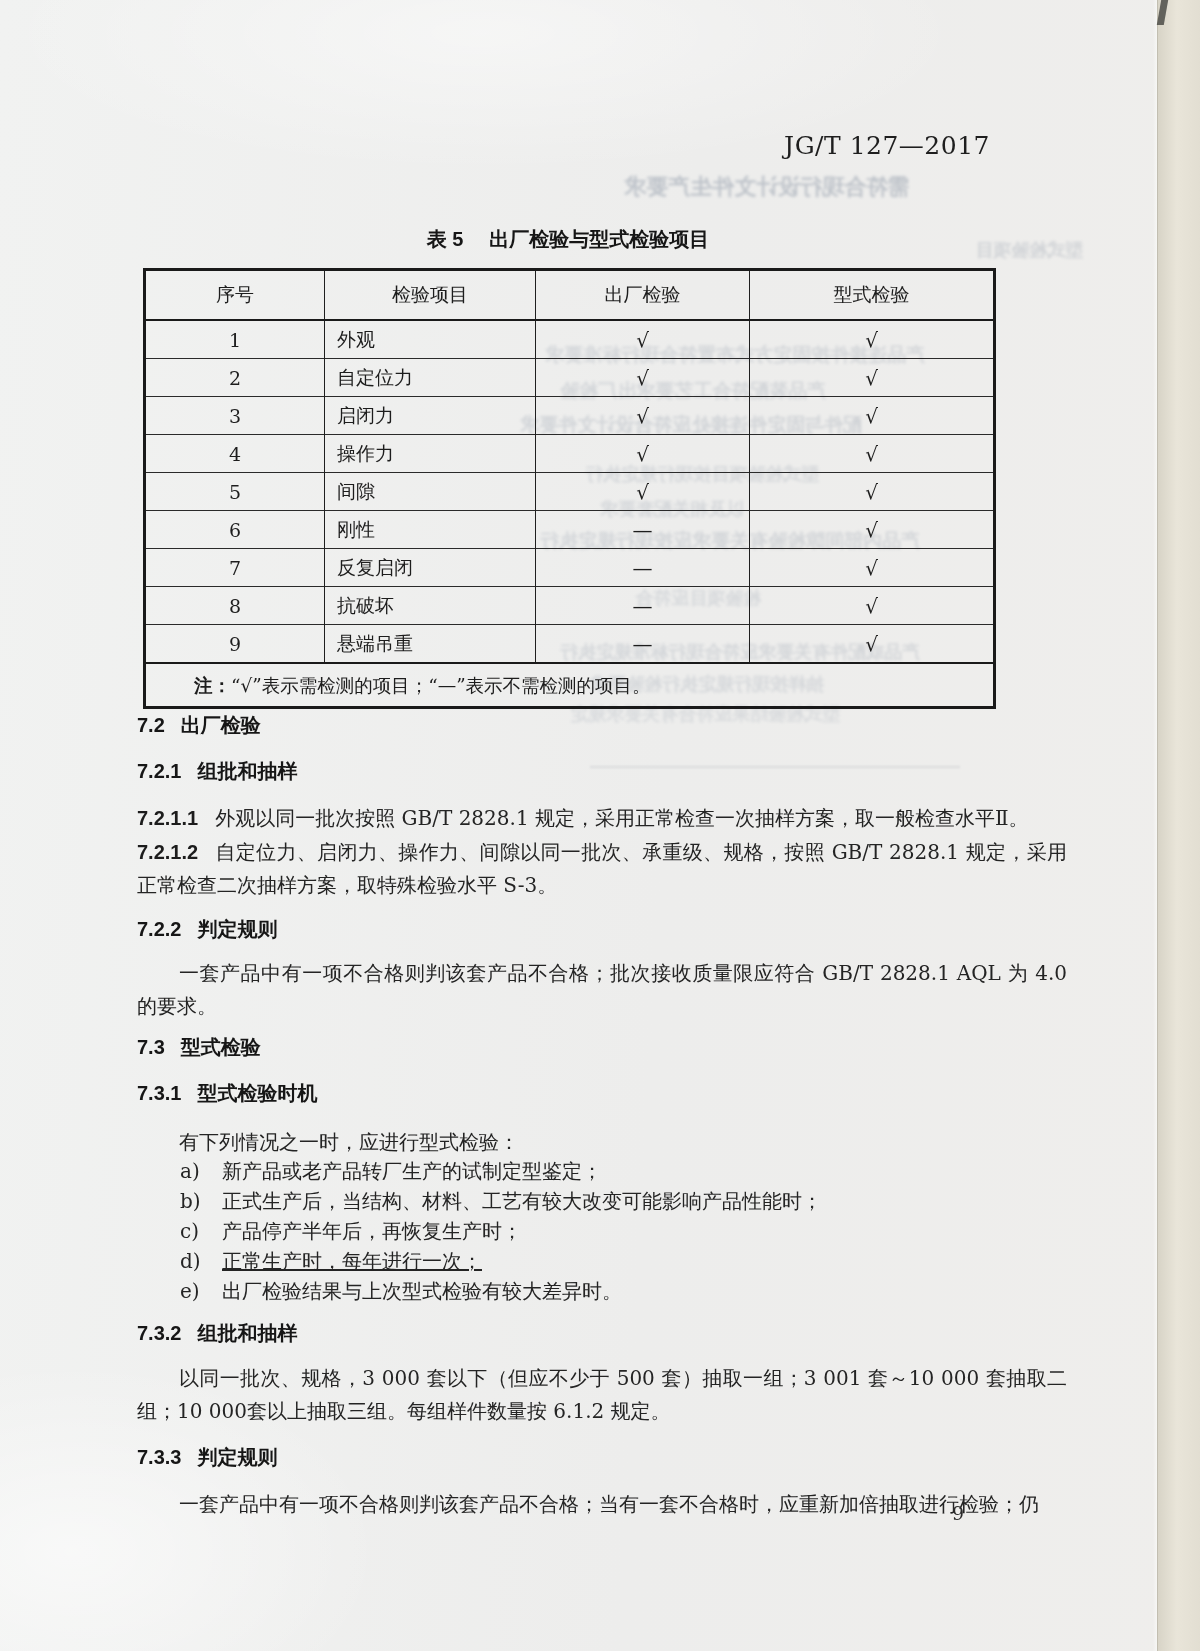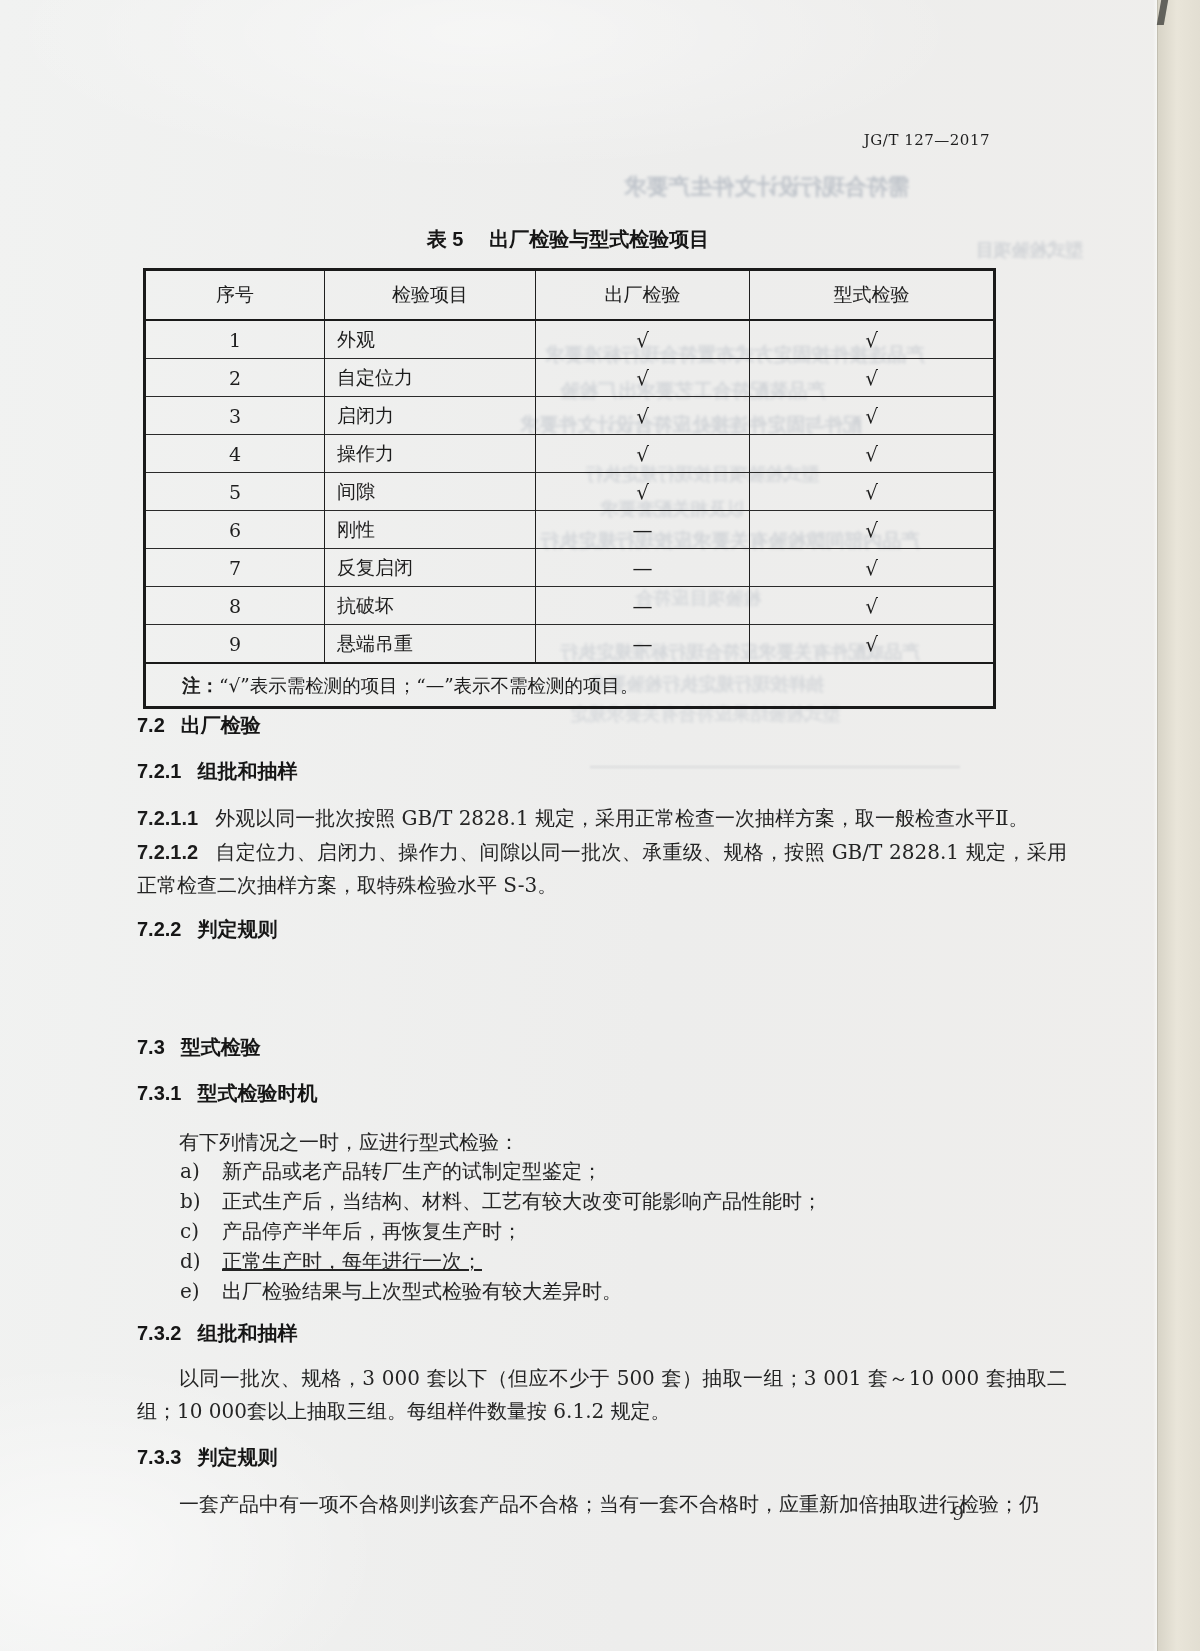--- a/index.html
+++ b/index.html
@@ -33,21 +33,21 @@
   .ghost{position:absolute;left:0;top:0;width:100%;height:100%;pointer-events:none;}
   .ghost span{
     position:absolute;display:block;white-space:nowrap;
     font-family:"Liberation Sans", sans-serif;font-weight:bold;
     color:#50617a;transform:scaleX(-1);filter:blur(1.7px);
   }
   .ghost-rule{position:absolute;height:2px;background:rgba(60,70,90,.10);filter:blur(1px);}
 
   .hdr-ref{
     position:absolute;top:131px;right:210px;
-    font-size:15px;letter-spacing:.5px;color:#1e1e1e;
+    font-size:25px;letter-spacing:.5px;color:#1e1e1e;
   }
 
   .para{position:absolute;left:137px;width:930px;font-size:20px;line-height:33px;text-align:justify;color:#242424;}
   .pnum{font-family:"Liberation Sans", sans-serif;font-weight:bold;color:#1c1c1c;margin-right:17px;}
   .indent{text-indent:42px;}
 
   .heading{position:absolute;left:137px;font-family:"Liberation Sans", sans-serif;font-weight:bold;font-size:20px;color:#161616;}
   .heading .hnum{margin-right:16px;}
 
   .caption{
@@ -70,21 +70,21 @@
     border-bottom:2.5px solid #1a1a1a;font-weight:normal;
     height:46px;text-align:center;
   }
   table.insp th,table.insp td{border-left:1.5px solid #1f1f1f;}
   table.insp th:first-child,table.insp td:first-child{border-left:none;}
   table.insp tbody td{border-top:1.2px solid #2a2a2a;height:35px;}
   table.insp td.c-no,table.insp td.c-mark{text-align:center;}
   table.insp td.c-item{text-align:left;padding-left:12px;}
   table.insp td.mark{font-size:20px;}
   table.insp tr.note-row td{
-    border-top:2px solid #1a1a1a;height:40px;text-align:left;padding-left:36px;font-size:18.5px;
+    border-top:2px solid #1a1a1a;height:40px;text-align:left;padding-left:48px;font-size:18.5px;
   }
   .note-label{font-family:"Liberation Sans", sans-serif;font-weight:bold;}
 
   .list-item{position:absolute;left:180px;width:890px;font-size:20px;color:#242424;}
   .li-label{display:inline-block;width:42px;}
 
   .page-num{position:absolute;top:1502px;left:952px;font-size:19px;color:#2a2a2a;}
 </style>
 </head>
 <body>
@@ -205,20 +205,21 @@
   </div>
 
   <div class="para" style="top:836px;">
     <span class="pnum">7.2.1.2</span><span>自定位力、启闭力、操作力、间隙以同一批次、承重级、规格，按照 GB/T 2828.1 规定，采用正常检查二次抽样方案，取特殊检验水平 S-3。</span>
   </div>
 
   <div class="heading" style="top:916px;">
     <span class="hnum">7.2.2</span><span>判定规则</span>
   </div>
 
+  <div class="para indent" style="top:957px;">一套产品中有一项不合格则判该套产品不合格；批次接收质量限应符合 GB/T 2828.1 AQL 为 4.0 的要求。</div>
 
   <div class="heading" style="top:1034px;">
     <span class="hnum">7.3</span><span>型式检验</span>
   </div>
 
   <div class="heading" style="top:1080px;">
     <span class="hnum">7.3.1</span><span>型式检验时机</span>
   </div>
 
   <div class="para indent" style="top:1126px;">有下列情况之一时，应进行型式检验：</div>

